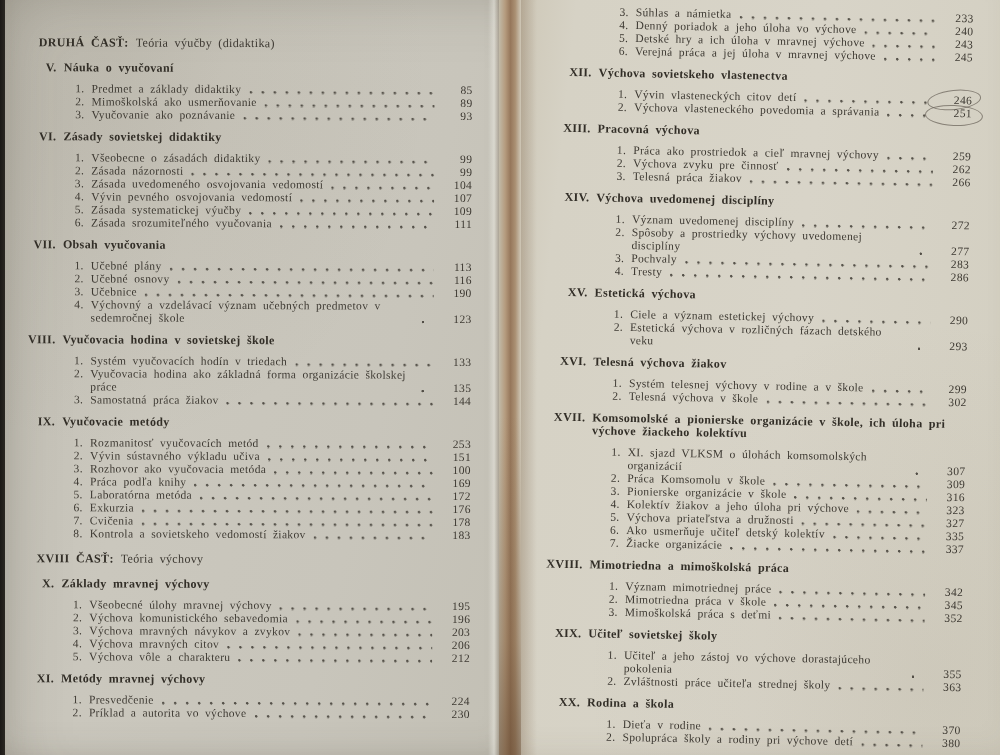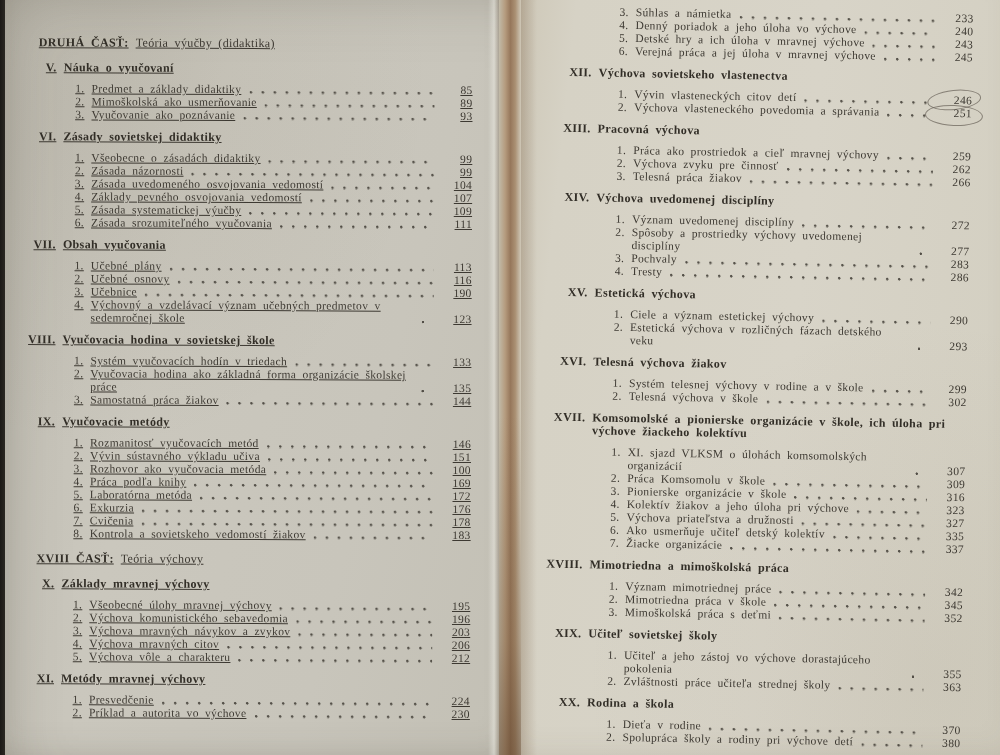--- a/index.html
+++ b/index.html
@@ -19,21 +19,21 @@
     color:var(--ink);
   }
   
   .book-edge{position:absolute;left:0;top:0;width:6px;height:755px;
     background:linear-gradient(90deg,#1b1916,#2e2b25);}
   
   .page-left{position:absolute;left:5px;top:0;width:494px;height:755px;
     background:
       radial-gradient(120% 90% at 20% 10%, rgba(110,100,80,.10), rgba(0,0,0,0) 55%),
       linear-gradient(104deg,#c2bfb5 0%, #cac7bd 35%, #c8c5bb 70%, #c3c0b5 100%);
-    box-shadow:inset 30px 24px 70px -40px rgba(70,62,48,.35), inset 0 -18px 40px -28px rgba(80,70,55,.30);text-decoration:underline;}
+    box-shadow:inset 30px 24px 70px -40px rgba(70,62,48,.35), inset 0 -18px 40px -28px rgba(80,70,55,.30);}
   .page-left::after{content:'';position:absolute;right:0;top:0;bottom:0;width:11px;
     background:linear-gradient(90deg,rgba(0,0,0,0) 0%, rgba(255,255,248,.38) 55%, rgba(118,98,76,.30) 100%);}
   
   .gutter{position:absolute;left:499px;top:0;width:22px;height:755px;
     background:
       linear-gradient(180deg, rgba(120,92,62,0) 55%, rgba(112,82,54,.30) 85%, rgba(96,68,44,.55) 100%),
       linear-gradient(90deg,#c1baa8 0%,#b59b7e 28%,#96775b 52%,#aa9073 74%,#cfc8b8 100%);}
   
   .page-right{position:absolute;left:521px;top:0;width:479px;height:755px;
     background:
@@ -127,21 +127,21 @@
             <span class="page-num">99</span>
           </div>
           <div class="item">
             <span class="item-num">3.</span>
             <span class="item-text">Zásada uvedomeného osvojovania vedomostí</span>
             <span class="dots"></span>
             <span class="page-num">104</span>
           </div>
           <div class="item">
             <span class="item-num">4.</span>
-            <span class="item-text">Základy pevného osvojovania vedomostí</span>
+            <span class="item-text">Vývin pevného osvojovania vedomostí</span>
             <span class="dots"></span>
             <span class="page-num">107</span>
           </div>
           <div class="item">
             <span class="item-num">5.</span>
             <span class="item-text">Zásada systematickej výučby</span>
             <span class="dots"></span>
             <span class="page-num">109</span>
           </div>
           <div class="item">
@@ -207,21 +207,21 @@
         </div>
         <div class="chapter">
           <span class="numeral">IX.</span>
           <span class="ch-title">Vyučovacie metódy</span>
         </div>
         <div class="items">
           <div class="item">
             <span class="item-num">1.</span>
             <span class="item-text">Rozmanitosť vyučovacích metód</span>
             <span class="dots"></span>
-            <span class="page-num">146</span>
+            <span class="page-num">253</span>
           </div>
           <div class="item">
             <span class="item-num">2.</span>
             <span class="item-text">Vývin sústavného výkladu učiva</span>
             <span class="dots"></span>
             <span class="page-num">151</span>
           </div>
           <div class="item">
             <span class="item-num">3.</span>
             <span class="item-text">Rozhovor ako vyučovacia metóda</span>

